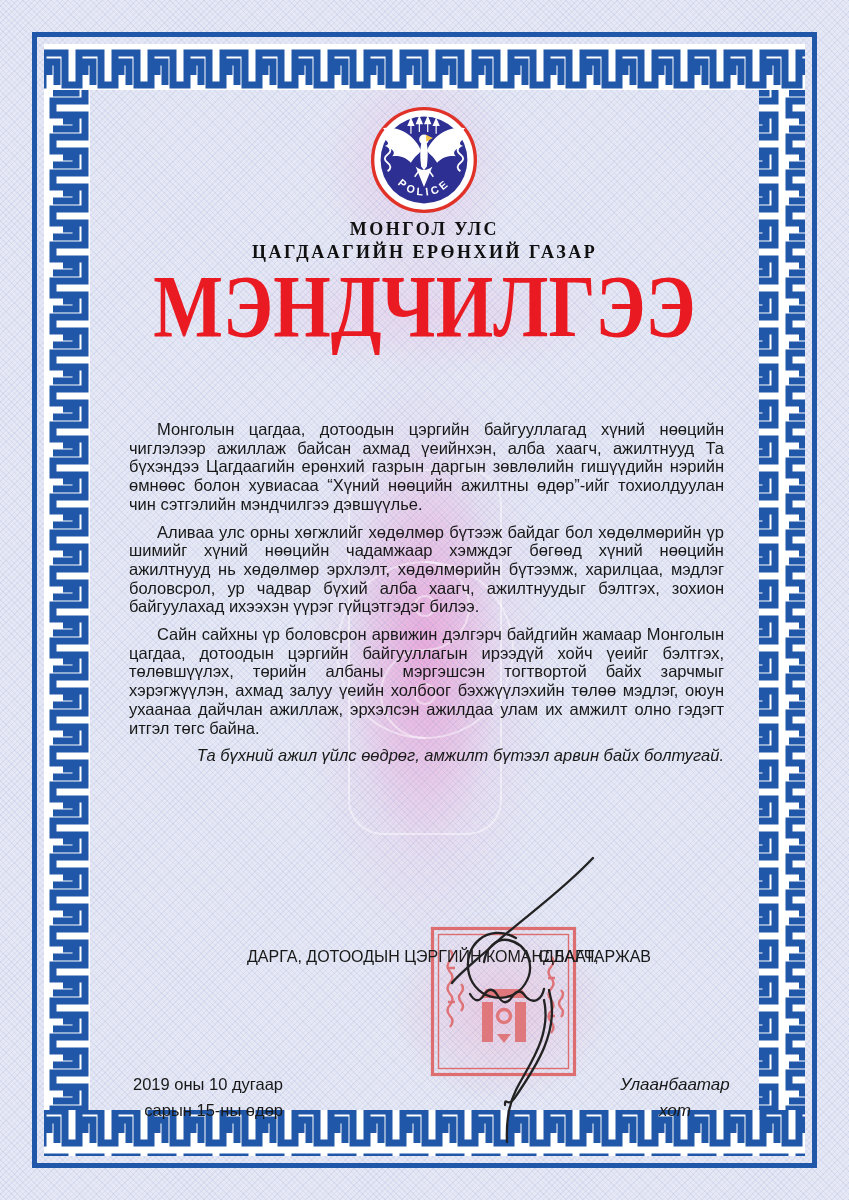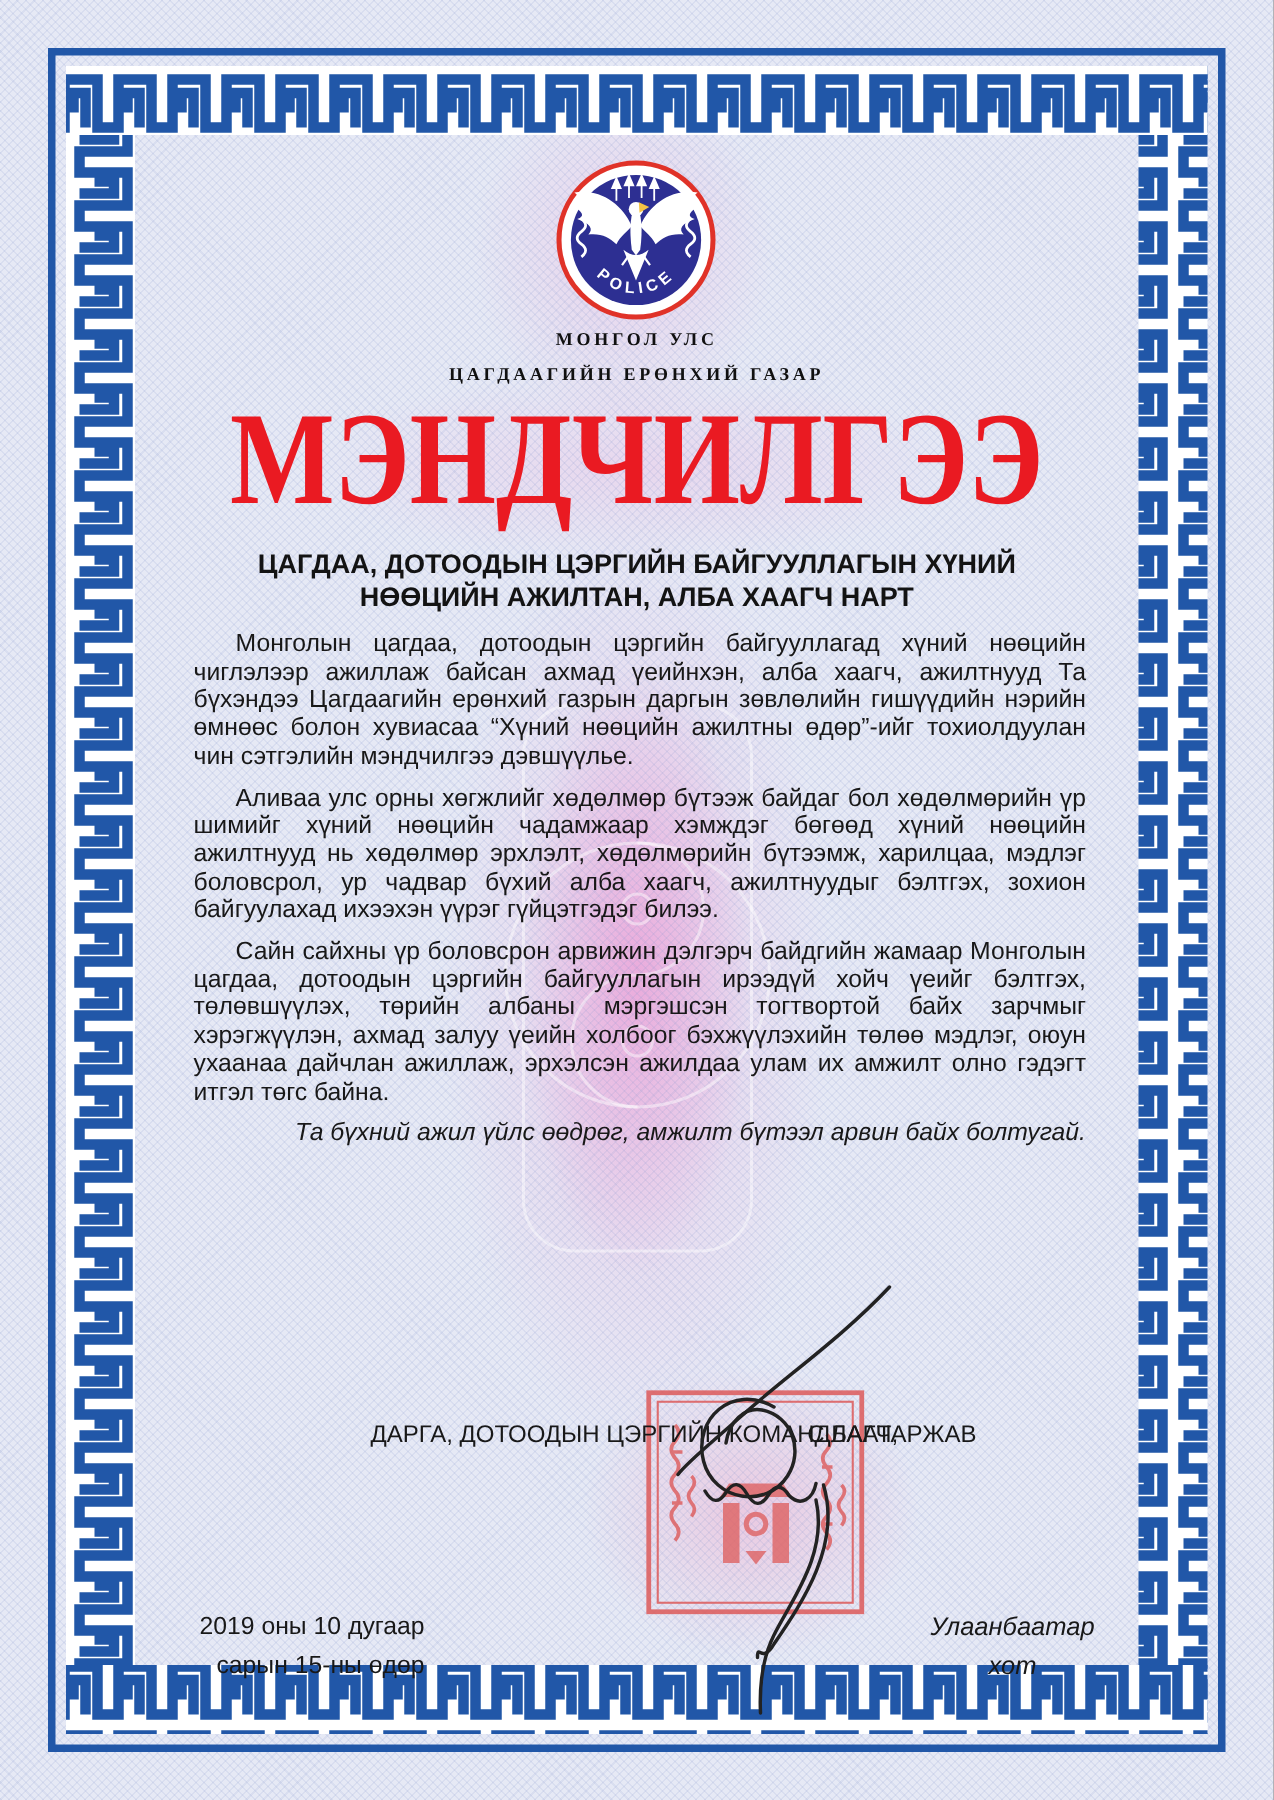--- a/index.html
+++ b/index.html
@@ -17,21 +17,21 @@
       radial-gradient(ellipse 160px 140px at 59% 84%, rgba(240,150,192,.38), rgba(240,150,192,0) 70%),
       radial-gradient(ellipse 140px 160px at 49% 14%, rgba(236,160,215,.32), rgba(236,160,215,0) 72%),
       radial-gradient(ellipse 300px 90px at 50% 26%, rgba(238,160,215,.25), rgba(238,160,215,0) 72%);
     font-family:"Liberation Sans", sans-serif;
     color:#181818;
   }
   svg.layer{position:absolute;left:0;top:0;pointer-events:none;}
   .center{position:absolute;left:0;right:0;text-align:center;}
   .org-line{
     font-family:"Liberation Serif", serif;
-    font-weight:bold;font-size:12px;letter-spacing:2.5px;color:#101010;
+    font-weight:bold;font-size:18px;letter-spacing:2.5px;color:#101010;
   }
   .org1{top:219px;}
   .org2{top:242px;}
   .title{
     top:268px;line-height:78px;font-size:88px;
     font-family:"Liberation Serif", serif;font-weight:bold;
     color:#ea1a22;transform:scaleX(.84);transform-origin:50% 50%;
     white-space:nowrap;letter-spacing:0px;
   }
   .subtitle{
@@ -142,24 +142,20 @@
         <path id="policeArc" d="M-36,12.2 A 38,38 0 0 0 36,12.2"></path>
       </defs>
     <text font-family="Liberation Sans, sans-serif" font-size="11.5" font-weight="bold" letter-spacing="3.5" fill="#ffffff" text-anchor="middle">
       <textPath href="#policeArc" startOffset="50%">POLICE</textPath>
     </text>
   </svg>
 
   <div class="center org-line org1">МОНГОЛ УЛС</div>
   <div class="center org-line org2">ЦАГДААГИЙН ЕРӨНХИЙ ГАЗАР</div>
   <div class="center title">МЭНДЧИЛГЭЭ</div>
-  <div class="center subtitle">
-    <div>ЦАГДАА, ДОТООДЫН ЦЭРГИЙН БАЙГУУЛЛАГЫН ХҮНИЙ</div>
-    <div>НӨӨЦИЙН АЖИЛТАН, АЛБА ХААГЧ НАРТ</div>
-  </div>
 
   <div class="letter-body">
     <p>Монголын цагдаа, дотоодын цэргийн байгууллагад хүний нөөцийн чиглэлээр ажиллаж байсан ахмад үеийнхэн,  алба хаагч, ажилтнууд Та бүхэндээ Цагдаагийн ерөнхий газрын даргын зөвлөлийн гишүүдийн нэрийн өмнөөс болон хувиасаа “Хүний нөөцийн ажилтны өдөр”-ийг тохиолдуулан чин сэтгэлийн мэндчилгээ дэвшүүлье.</p>
     <p>Аливаа улс орны хөгжлийг хөдөлмөр бүтээж байдаг бол хөдөлмөрийн үр шимийг хүний нөөцийн чадамжаар хэмждэг бөгөөд хүний нөөцийн ажилтнууд нь хөдөлмөр эрхлэлт, хөдөлмөрийн бүтээмж, харилцаа, мэдлэг боловсрол, ур чадвар бүхий алба хаагч, ажилтнуудыг бэлтгэх, зохион байгуулахад ихээхэн үүрэг гүйцэтгэдэг билээ.</p>
     <p>Сайн сайхны үр боловсрон арвижин дэлгэрч байдгийн жамаар Монголын цагдаа, дотоодын цэргийн байгууллагын ирээдүй хойч үеийг бэлтгэх, төлөвшүүлэх, төрийн албаны мэргэшсэн тогтвортой байх зарчмыг хэрэгжүүлэн, ахмад залуу үеийн холбоог бэхжүүлэхийн төлөө мэдлэг, оюун ухаанаа дайчлан ажиллаж, эрхэлсэн ажилдаа  улам их амжилт олно гэдэгт итгэл төгс байна.</p>
     <p class="closing">Та бүхний ажил үйлс өөдрөг, амжилт бүтээл арвин байх болтугай.</p>
   </div>
 
   <div class="sig-row">
     <div class="sig-left">

